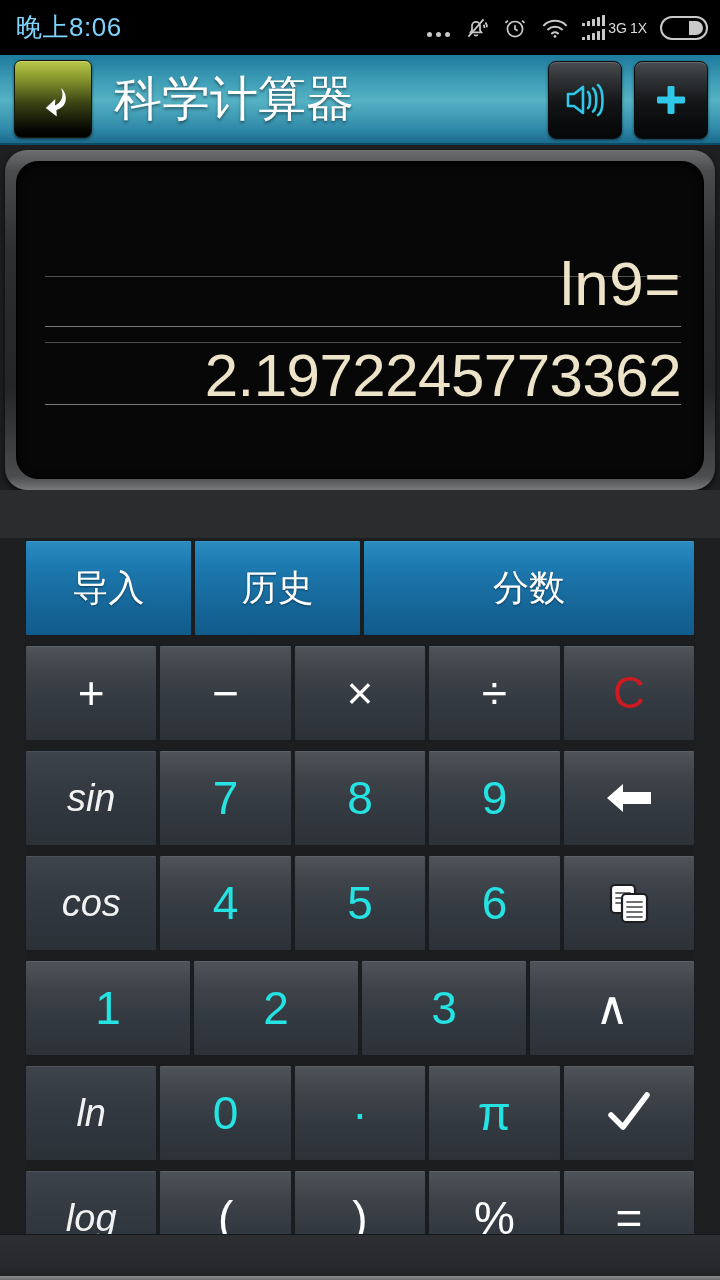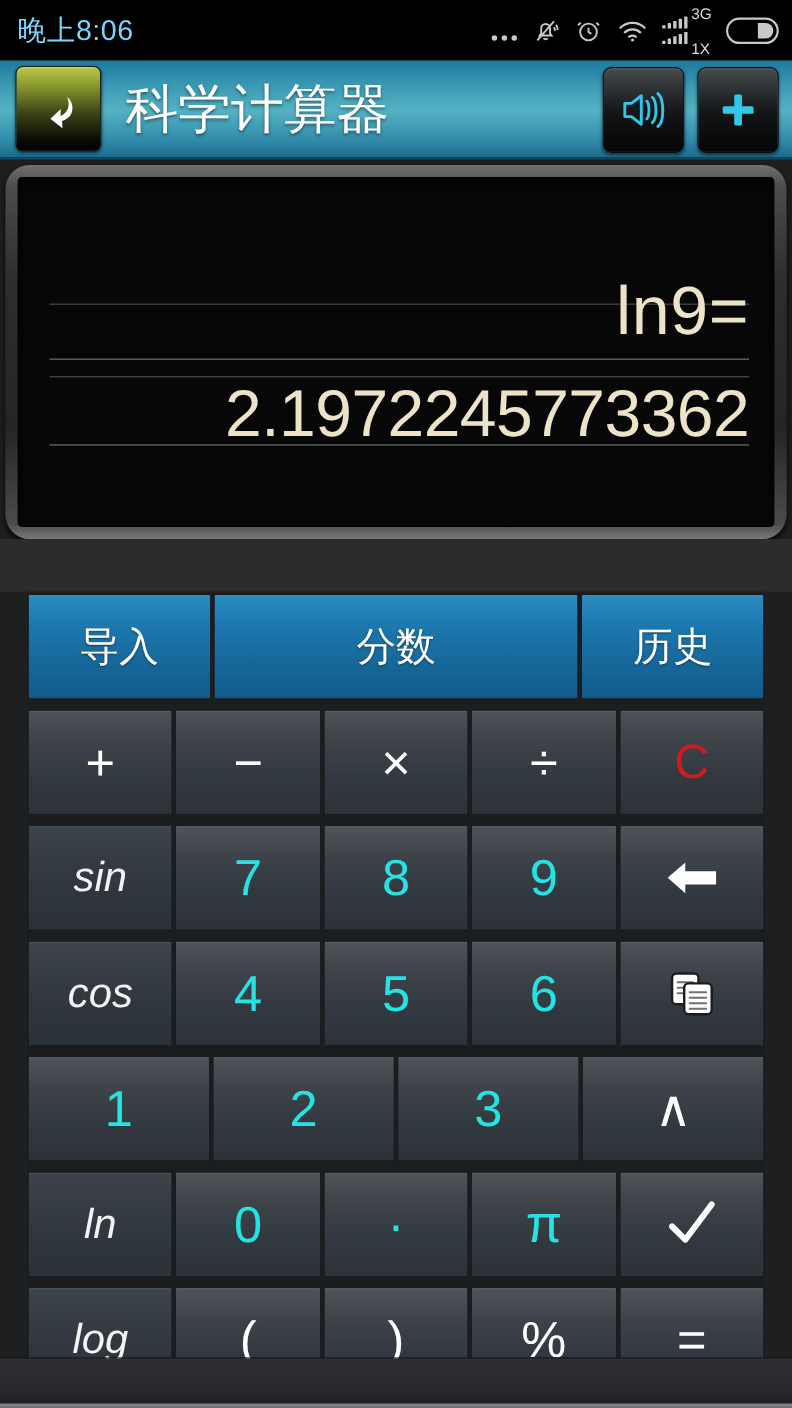--- a/index.html
+++ b/index.html
@@ -27,21 +27,21 @@
   .dots i{ width:5px; height:5px; border-radius:50%; background:#c8c8c8; display:block;}
   .sig-wrap{ display:flex; align-items:center; gap:3px; }
   .sig-col{ display:flex; flex-direction:column; gap:3px; }
   .bars{ display:flex; align-items:flex-end; gap:2px; height:11px;}
   .bars b{ width:3px; background:#c9c9c9; display:block; border-radius:0.5px;}
   .bars b:nth-child(1){height:3px}
   .bars b:nth-child(2){height:5px}
   .bars b:nth-child(3){height:7px}
   .bars b:nth-child(4){height:9px}
   .bars b:nth-child(5){height:11px}
-  .net-txt{ display:flex; flex-direction:column; color:#dcdcdc; font-size:14px; line-height:14px; gap:18px;}
+  .net-txt{ display:flex; flex-direction:row; color:#dcdcdc; font-size:14px; line-height:14px; gap:3px;}
   .battery{
     width:48px; height:24px; border:2px solid #c9c9c9; border-radius:12px;
     position:relative; display:flex; align-items:center; padding:2px;
   }
   .battery::after{
     content:""; position:absolute; right:3px; top:3px; bottom:3px; width:14px;
     background:#c9c9c9; border-radius:0 8px 8px 0;
   }
 
   
@@ -75,21 +75,21 @@
   }
 
   
   .display-outer{
     margin:5px 5px 0 5px; width:710px; height:340px;
     border-radius:22px; padding:11px;
     background:linear-gradient(180deg,#6d6f71 0%,#4a4c4e 6%,#2c2e30 30%,#232527 70%,#4a4c4e 96%,#77797b 100%);
     box-shadow:0 3px 6px rgba(0,0,0,.7);
   }
   .display-inner{
-    width:100%; height:100%; border-radius:4px;
+    width:100%; height:100%; border-radius:22px;
     background:#070707;
     border:1px solid #000;
     box-shadow:inset 0 2px 10px rgba(0,0,0,.95);
     position:relative; overflow:hidden;
     padding:0 22px;
   }
   .ruler{ position:absolute; left:28px; right:22px; height:1px; background:#5d5d58; opacity:.85;}
   .r1{ top:114px; }
   .r2{ top:164px; background:#8e8e88; }
   .r3{ top:180px; }
@@ -253,22 +253,22 @@
     <div class="result-line">2.1972245773362</div>
   </div>
 </div>
 
 <div class="gap"></div>
 
 <div class="keypad">
 
   <div class="krow">
     <div class="key blue">导入</div>
+    <div class="key blue">历史</div>
     <div class="key blue wide">分数</div>
-    <div class="key blue">历史</div>
   </div>
 
   <div class="krow">
     <div class="key op">+</div>
     <div class="key op">−</div>
     <div class="key op">×</div>
     <div class="key op">÷</div>
     <div class="key clear">C</div>
   </div>
 

